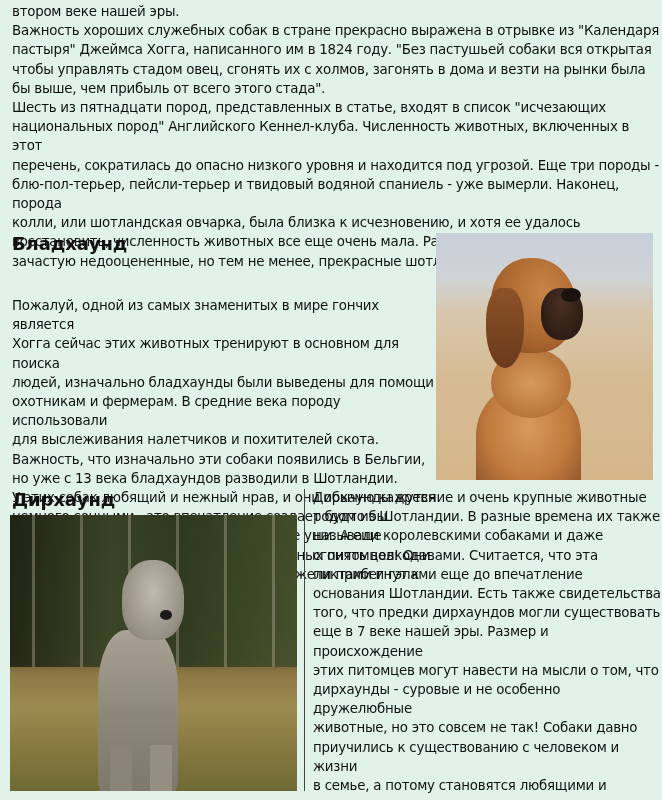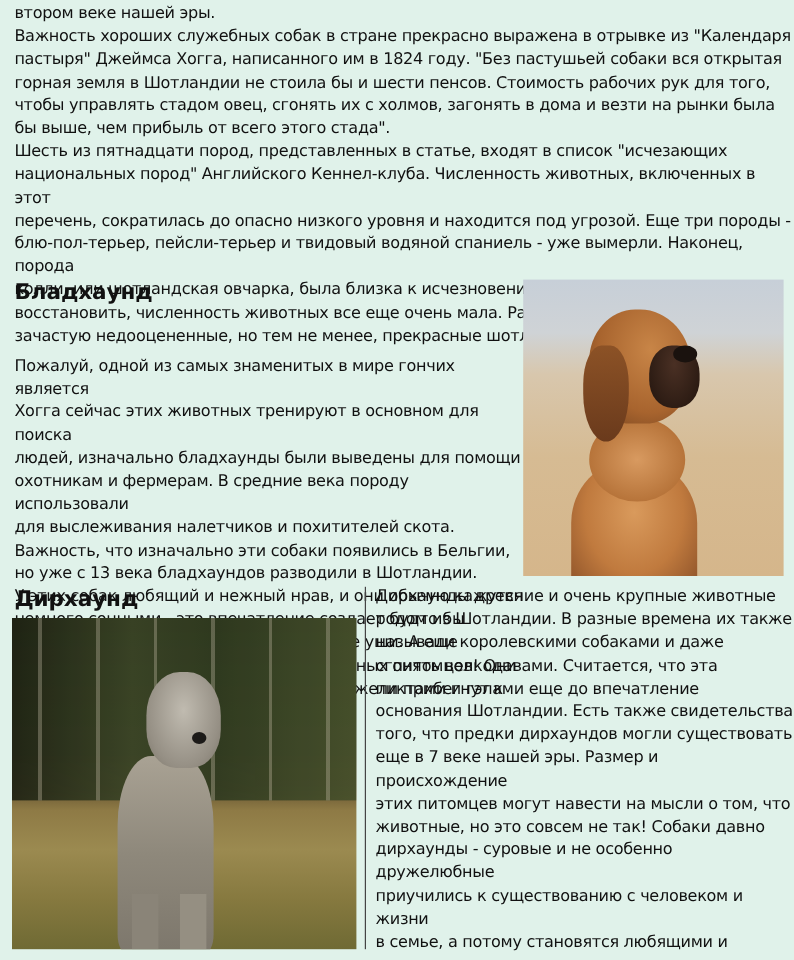--- a/index.html
+++ b/index.html
@@ -97,21 +97,20 @@
     background:#444;
   }
 </style>
 </head>
 <body>
 
 <div class="para" style="left:12px; top:2px; width:650px;">
   <div>втором веке нашей эры.</div>
   <div>Важность хороших служебных собак в стране прекрасно выражена в отрывке из "Календаря</div>
   <div>пастыря" Джеймса Хогга, написанного им в 1824 году. "Без пастушьей собаки вся открытая</div>
-  <div>горная земля в Шотландии не стоила бы и шести пенсов. Стоимость рабочих рук для того,</div>
   <div>чтобы управлять стадом овец, сгонять их с холмов, загонять в дома и везти на рынки была</div>
   <div>бы выше, чем прибыль от всего этого стада".</div>
   <div>Шесть из пятнадцати пород, представленных в статье, входят в список "исчезающих</div>
   <div>национальных пород" Английского Кеннел-клуба. Численность животных, включенных в этот</div>
   <div>перечень, сократилась до опасно низкого уровня и находится под угрозой. Еще три породы -</div>
   <div>блю-пол-терьер, пейсли-терьер и твидовый водяной спаниель - уже вымерли. Наконец, порода</div>
   <div>колли, или шотландская овчарка, была близка к исчезновению, и хотя ее удалось</div>
   <div>восстановить, численность животных все еще очень мала. Расскажу подробнее про эти</div>
   <div>зачастую недооцененные, но тем не менее, прекрасные шотландские породы собак!</div>
 </div>
@@ -159,18 +158,18 @@
 <div class="para" style="left:313px; top:488px; width:349px;">
   <div>Дирхаунды древние и очень крупные животные</div>
   <div>родом из Шотландии. В разные времена их также</div>
   <div>называли королевскими собаками и даже</div>
   <div>сгонять волкодавами. Считается, что эта</div>
   <div>пиктами и гэлами еще до впечатление</div>
   <div>основания Шотландии. Есть также свидетельства</div>
   <div>того, что предки дирхаундов могли существовать</div>
   <div>еще в 7 веке нашей эры. Размер и происхождение</div>
   <div>этих питомцев могут навести на мысли о том, что</div>
+  <div>дирхаунды - суровые и не особенно дружелюбные</div>
   <div>животные, но это совсем не так! Собаки давно</div>
-  <div>дирхаунды - суровые и не особенно дружелюбные</div>
   <div>приучились к существованию с человеком и жизни</div>
   <div>в семье, а потому становятся любящими и</div>
 
 </div>
 
 </body></html>

